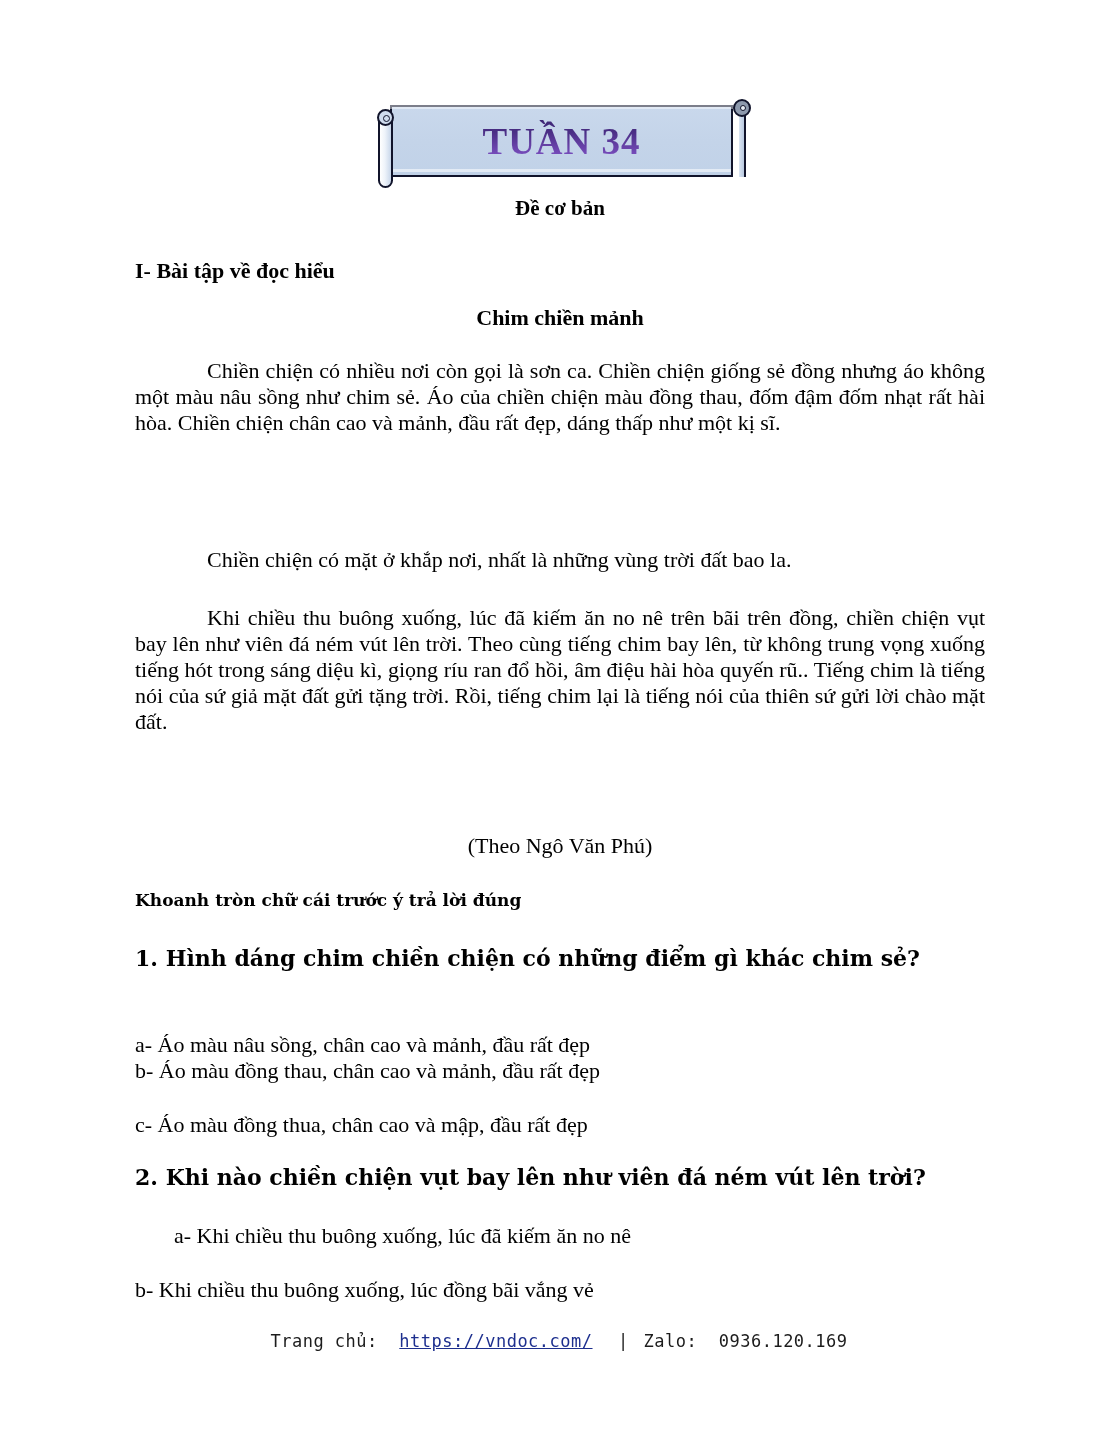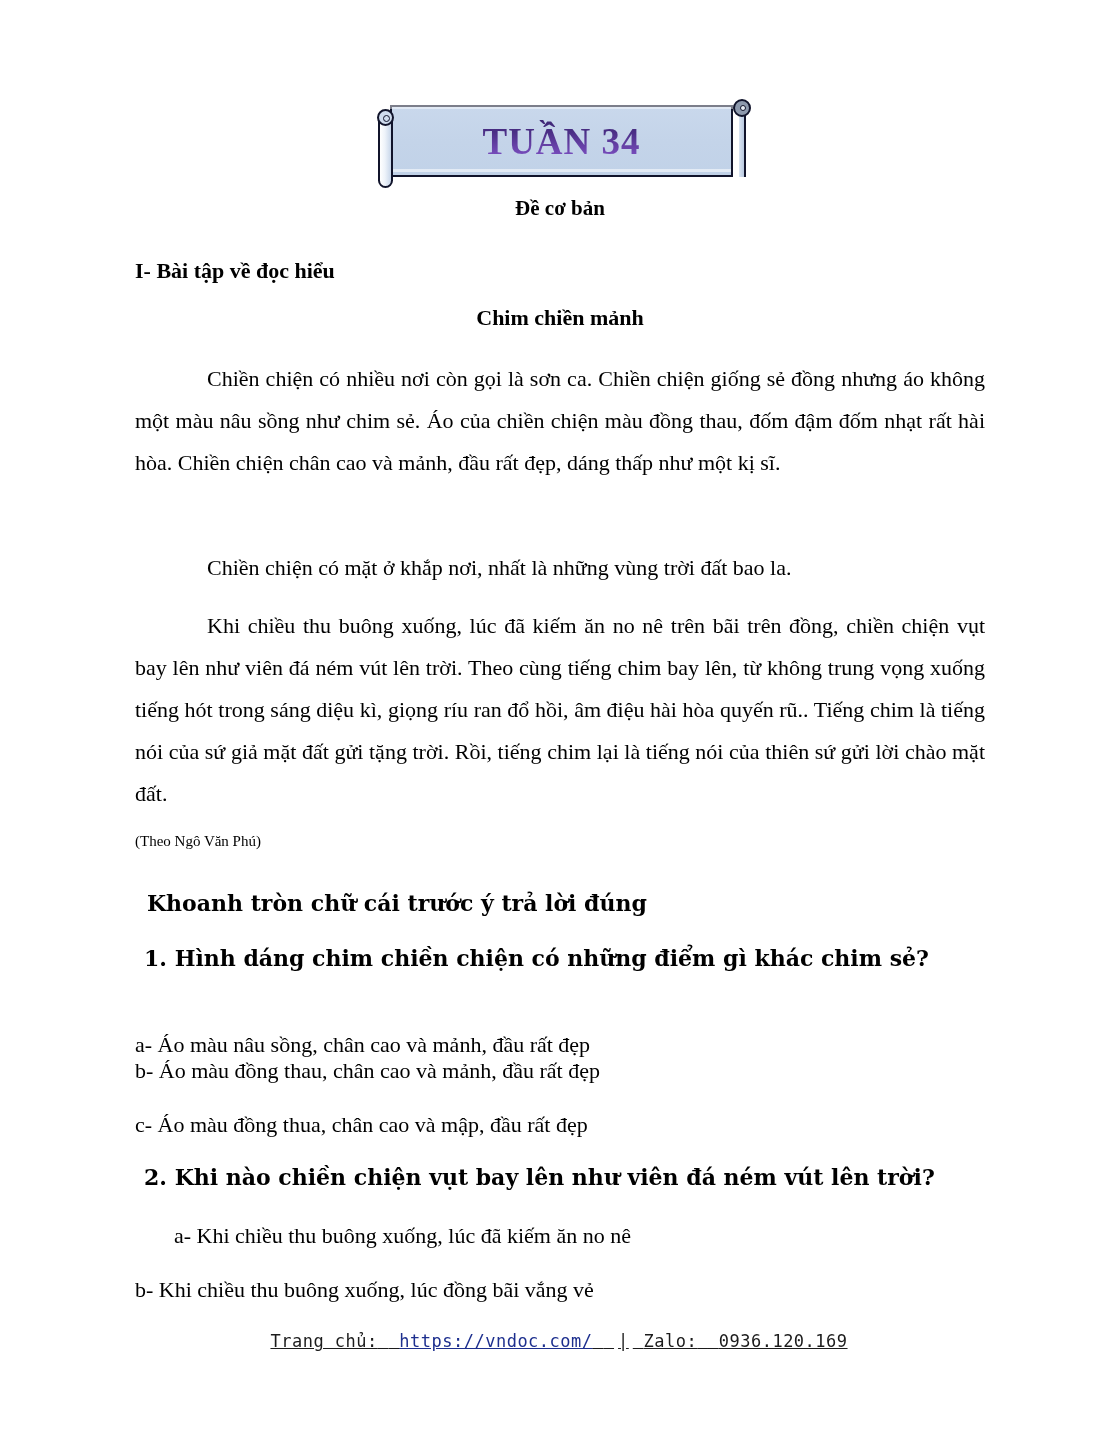--- a/index.html
+++ b/index.html
@@ -175,50 +175,50 @@
     text-align: center;
     font-weight: bold;
     font-size: 22px;
   }
 
   .body-block {
     position: absolute;
     left: 0;
     width: 850px;
     font-size: 22px;
-    line-height: 42px;
+    line-height: 26px;
     text-align: justify;
     text-justify: inter-word;
     text-indent: 72px;
   }
   .p1 { top: 358px; }
   .p2 { top: 547px; }
   .p3 { top: 605px; }
 
   .attribution {
     position: absolute;
     left: 0;
     top: 833px;
     width: 850px;
-    text-align: left;
-    font-size: 15px;
+    text-align: center;
+    font-size: 22px;
   }
 
   .instruction {
     position: absolute;
-    left: 12px;
+    left: 0;
     top: 890px;
     font-weight: bold;
-    font-size: 22px;
+    font-size: 17px;
     font-family: "DejaVu Serif", "Liberation Serif", serif;
   }
 
   .question {
     position: absolute;
-    left: 9px;
+    left: 0;
     font-weight: bold;
     font-size: 22px;
     font-family: "DejaVu Serif", "Liberation Serif", serif;
   }
   .q1 { top: 945px; }
   .q2 { top: 1164px; }
 
   .option {
     position: absolute;
     left: 0;
@@ -234,21 +234,20 @@
   .footer {
     position: absolute;
     left: 0;
     top: 1331px;
     width: 1118px;
     text-align: center;
     font-family: "DejaVu Sans Mono", "Liberation Mono", monospace;
     font-size: 17px;
     letter-spacing: 0.5px;
     color: #1c1c1c;
-    text-decoration: underline;
   }
   .footer .url {
     color: #1d2f8e;
     text-decoration: underline;
   }
   .footer .sep {
     padding: 0 4px;
   }
 </style>
 </head>

